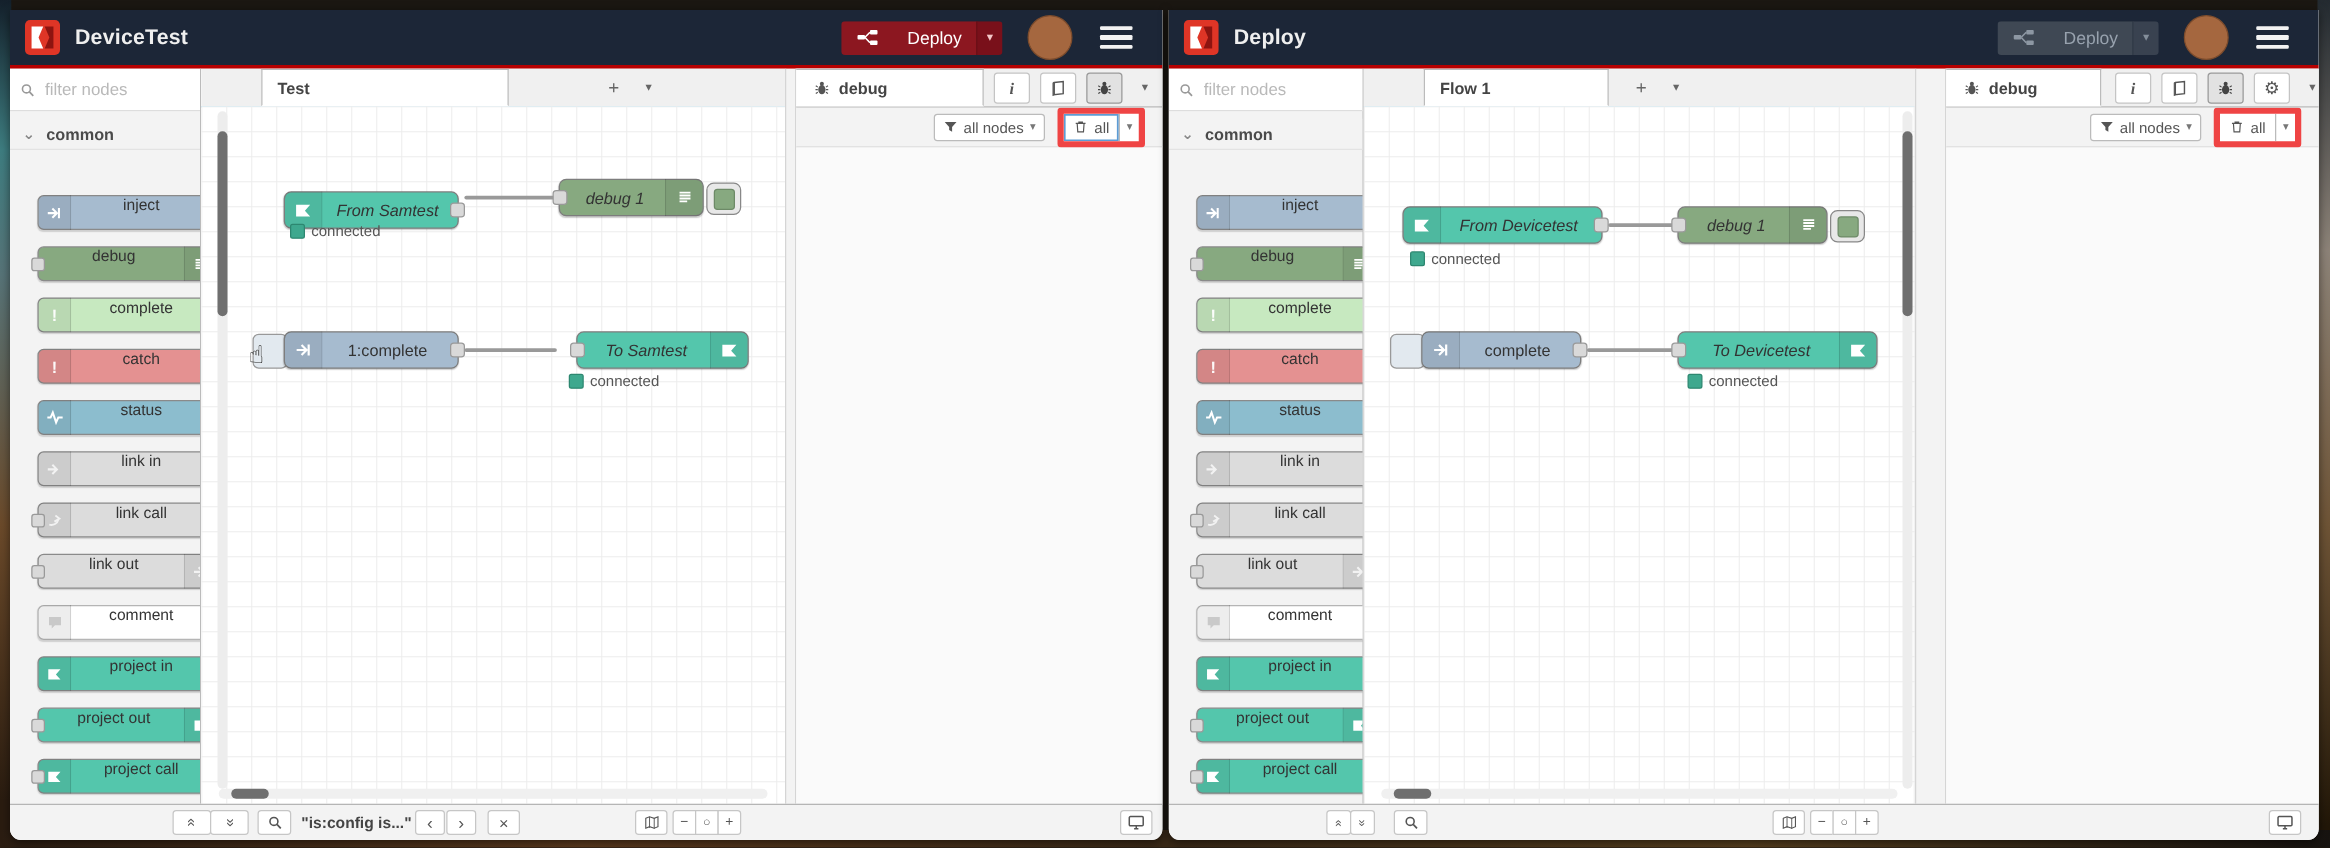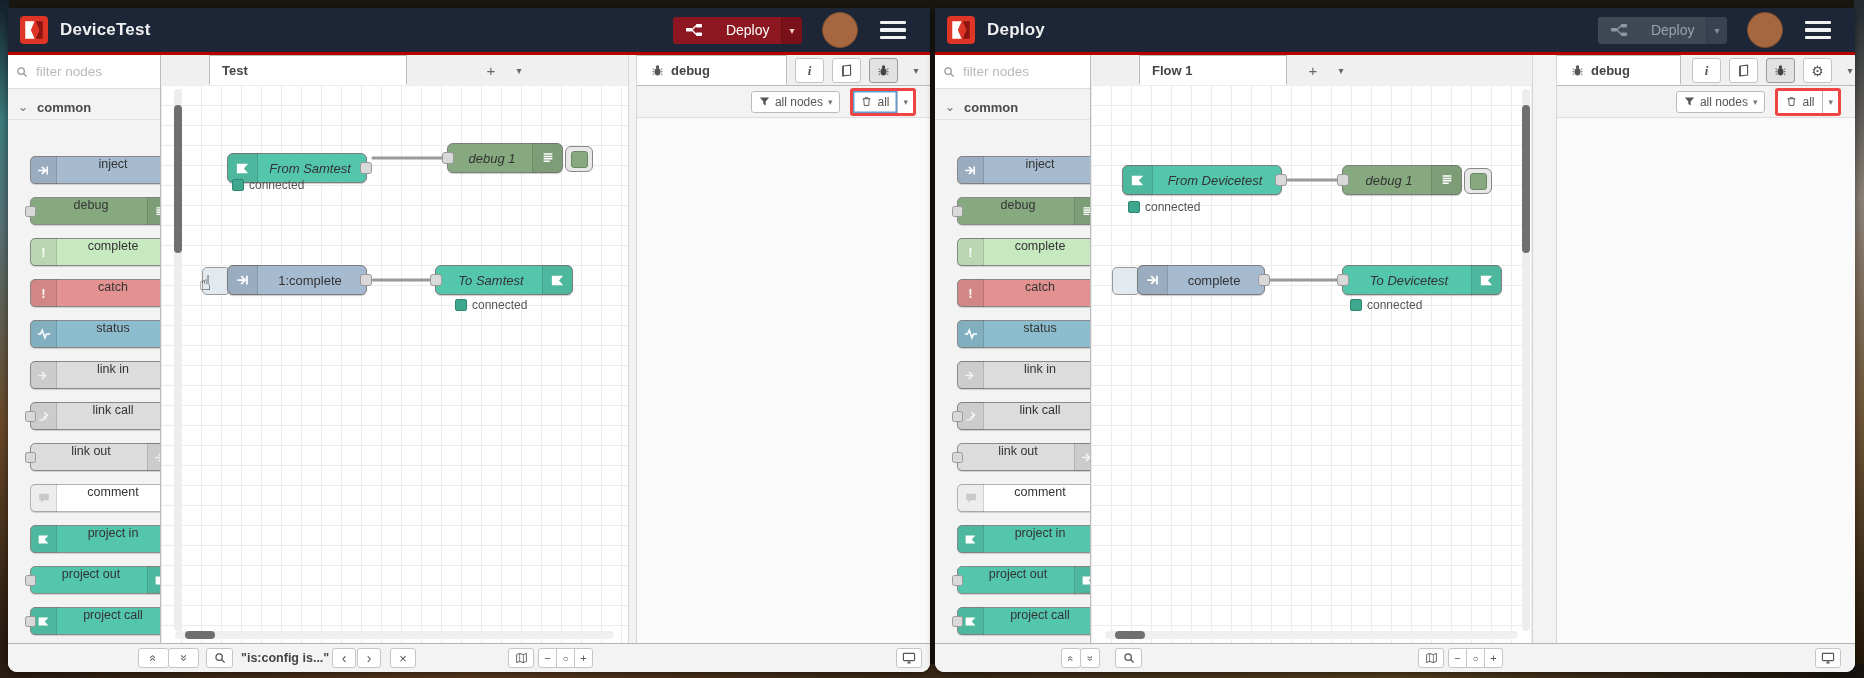--- a/index.html
+++ b/index.html
@@ -111,21 +111,21 @@
   .dbtn{position:absolute;top:3px;width:29px;height:25px;box-sizing:border-box;border:1px solid #c4c4c4;background:#fff;
     border-radius:3px;display:flex;align-items:center;justify-content:center;font-size:13px;color:#555;cursor:pointer;}
   .dbtn.active{background:#e2e2e2;border-color:#999;}
   .dbtn.flat{border:none;background:transparent;font-size:10px;color:#666;}
   .ibold{font-family:"Liberation Serif","DejaVu Serif",serif;font-weight:bold;font-style:italic;}
   .filterrow{height:31px;flex:none;display:flex;align-items:center;justify-content:flex-end;gap:10px;padding:0 14px;
     background:#f3f3f3;border-bottom:1px solid #ddd;}
   .fbtn{height:22px;box-sizing:border-box;border:1px solid #bbb;background:#fff;border-radius:3px;display:flex;align-items:center;
     font-size:12px;color:#555;padding:0 7px;gap:5px;cursor:pointer;}
   .fbtn .car{font-size:9px;color:#777;}
-  .seg{display:flex;height:22px;border:3px solid #ef4444;border-radius:3px;background:#fff;overflow:hidden;}
+  .seg{display:flex;height:22px;border:5px solid #ef4444;border-radius:3px;background:#fff;overflow:hidden;}
   .seg .sl{display:flex;align-items:center;gap:5px;font-size:12px;color:#555;padding:0 8px;cursor:pointer;}
   .seg .sr{display:flex;align-items:center;border-left:1px solid #bbb;padding:0 5px;font-size:9px;color:#777;cursor:pointer;}
   .seg.focus .sl{box-shadow:inset 0 0 0 1.5px #5d9cd4;}
   .dbody{flex:1;background:#fafafa;}
 
   
   .foot{height:28px;flex:none;background:#f3f3f3;border-top:1px solid #b5b5b5;position:relative;}
   .fbx{position:absolute;top:4px;height:20px;box-sizing:border-box;border:1px solid #c6c6c6;background:#fff;border-radius:3px;
     display:flex;align-items:center;justify-content:center;color:#555;font-size:11px;cursor:pointer;}
   .ftext{position:absolute;top:4px;height:20px;display:flex;align-items:center;font-size:12.5px;font-weight:bold;color:#444;}
@@ -343,21 +343,21 @@
         <div class="injbtn" style="left:41px;top:182px;"></div>
         <div class="fnode c-inject nil" style="left:66px;top:180px;width:140px;">
           <span class="nicon">
               <svg width="14" height="14" viewBox="0 0 16 16">
                 <path d="M1.5 8h8M6 3.5L10.5 8 6 12.5M12.5 3v10" stroke="#fff" stroke-width="2" fill="none"></path>
               </svg>
             </span>
           <span>1:complete</span>
           <span class="port out"></span>
         </div>
-        <div class="fnode c-project nir it" style="left:274px;top:180px;width:138px;justify-content:center;">
+        <div class="fnode c-project nir it" style="left:300px;top:180px;width:138px;justify-content:center;">
           <span class="nicon">
               <svg width="15" height="15" viewBox="0 0 16 16">
                 <path d="M2 3h12l-4.5 5L14 13H2z" fill="#fff"></path>
               </svg>
             </span>
           <span>To Samtest</span>
           <span class="port in"></span>
         </div>
         <div class="nstatus" style="left:294px;top:213px;">
           <span class="sq"></span>

